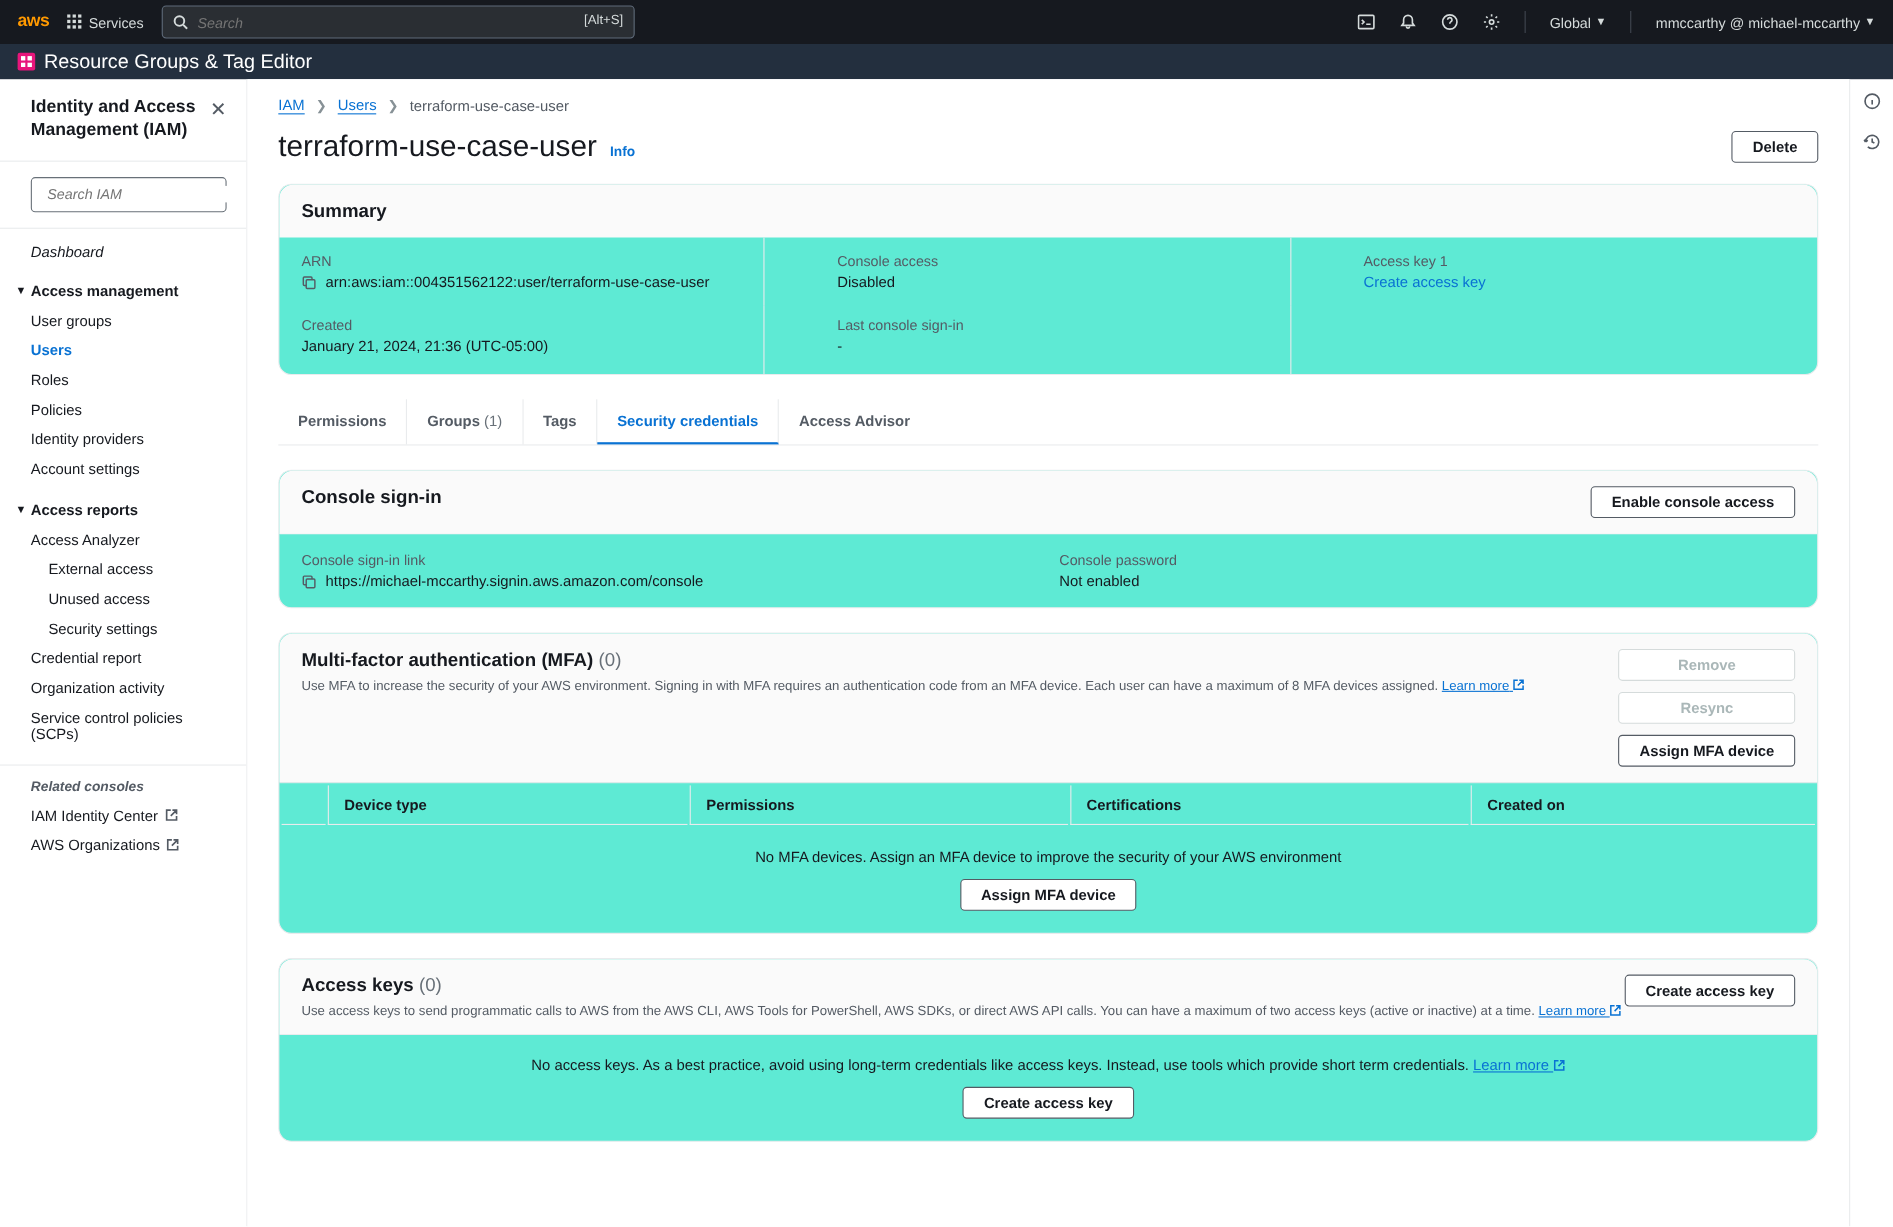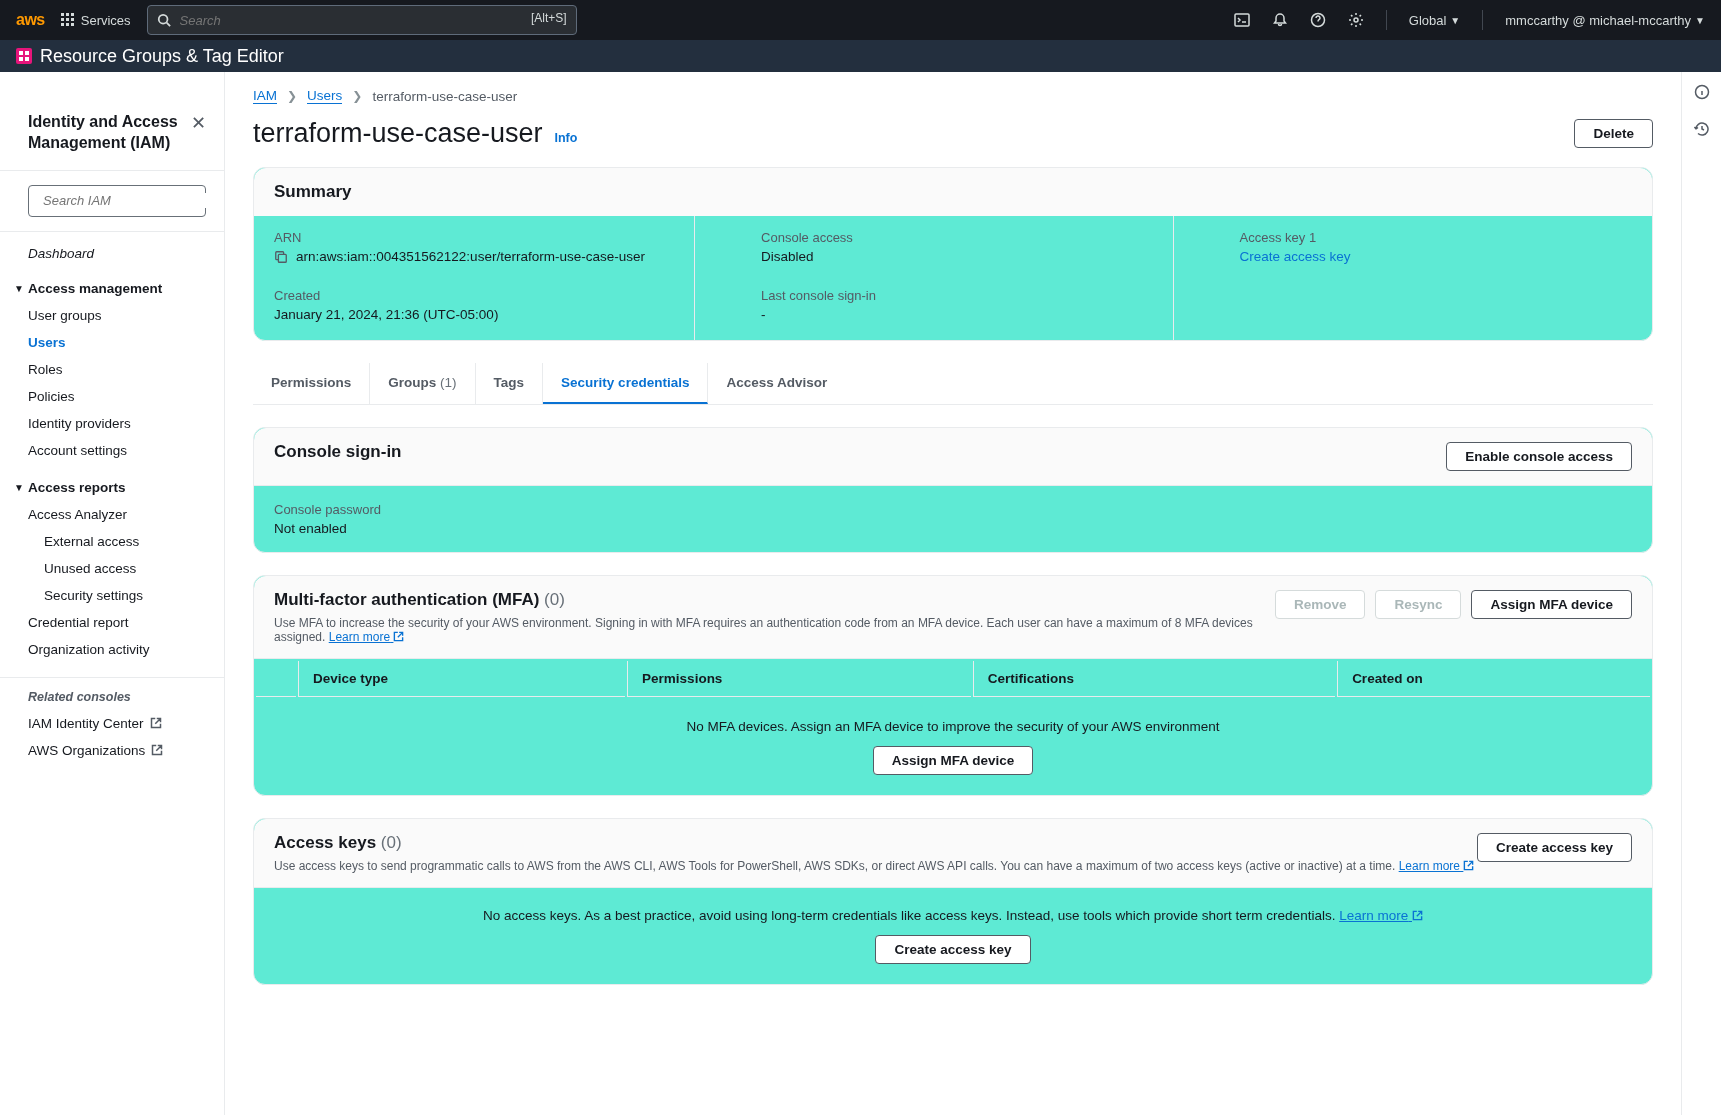--- a/index.html
+++ b/index.html
@@ -23,21 +23,21 @@
 .topnav .caret { font-size: 10px; margin-left: 4px; }
 
 
 .secondbar { background: #232f3e; color: #fff; height: 32px; display: flex; align-items: center; padding: 0 16px; gap: 8px; font-size: 18px; }
 .secondbar .rg-icon { width: 16px; height: 16px; background: #e7157b; border-radius: 2px; display: inline-flex; align-items:center; justify-content:center; }
 .secondbar .rg-icon svg { display:block; }
 
 
 .layout { display: flex; height: calc(100vh - 72px); }
 .sidebar { width: 225px; border-right: 1px solid #e9ebed; overflow-y: auto; padding-bottom: 30px; }
-.sidebar-header { display: flex; justify-content: space-between; align-items: flex-start; padding: 16px 18px 16px 28px; margin-top: 24px; }
+.sidebar-header { display: flex; justify-content: space-between; align-items: flex-start; padding: 16px 18px 16px 28px; }
 .sidebar-header h2 { font-size: 16px; font-weight: 700; line-height: 1.3; }
 .sidebar-header .close-x { cursor: pointer; color: #545b64; font-size: 18px; }
 .sidebar hr { border: none; border-top: 1px solid #e9ebed; margin: 0; }
 .sidebar-search { padding: 14px 18px 14px 28px; }
 .sidebar-search .search-box { border: 1px solid #687078; border-radius: 4px; height: 32px; display: flex; align-items: center; padding: 0 8px; gap: 6px; }
 .sidebar-search .search-box input { border: none; outline: none; flex: 1; font-style: italic; color: #687078; font-size: 13px; }
 .short-hr { border:none; border-top:1px solid #e9ebed; margin: 0 18px 0 28px; }
 .nav-section { padding: 8px 0; font-style: italic; }
 .nav-item { padding: 6px 18px 6px 28px; cursor: pointer; font-size: 13.5px; color: #16191f; display: flex; align-items: center; }
 .nav-item.selected { color: #0972d3; font-weight: 700; }
@@ -67,21 +67,21 @@
 .link.underline { text-decoration: underline; }
 
 
 .panel { border: 1px solid #e9ebed; border-radius: 12px; margin-bottom: 22px; background: #5eead4; }
 .panel-header { padding: 14px 20px; background: #fafafa; border-bottom: 1px solid #e9ebed; border-radius: 12px 12px 0 0; display: flex; justify-content: space-between; align-items: flex-start; }
 .panel-header.no-border { border-bottom: none; }
 .panel-title { font-size: 17px; font-weight: 700; }
 .panel-title .count { color: #687078; font-weight: 400; }
 .panel-body { padding: 16px 20px; }
 .panel-desc { font-size: 12px; color: #545b64; margin-top: 6px; }
-.header-btns { display: flex; gap: 10px; }
+.header-btns { display: flex; gap: 10px; flex-direction: column; }
 
 .summary-grid { display: grid; grid-template-columns: 1.02fr 1fr 1fr; gap: 46px; }
 .summary-cell { padding: 14px 20px; border-right: 1px solid #e9ebed; }
 .summary-cell:last-child { border-right: none; }
 .summary-label { font-size: 13px; color: #545b64; margin-bottom: 4px; }
 .summary-value { font-size: 13.5px; display: flex; align-items: center; gap: 8px; }
 .summary-row2 .summary-cell { padding-top: 10px; }
 .copy-icon { cursor: pointer; color: #545b64; display:inline-flex; }
 
 
@@ -221,20 +221,21 @@
     <div class="nav-group-title" style="margin-top:10px;">
       <span class="tri">▼</span>
       <span>Access reports</span>
     </div>
     <div class="nav-item nav-sub">Access Analyzer</div>
     <div class="nav-item nav-sub2">External access</div>
     <div class="nav-item nav-sub2">Unused access</div>
     <div class="nav-item nav-sub2">Security settings</div>
     <div class="nav-item nav-sub">Credential report</div>
     <div class="nav-item nav-sub">Organization activity</div>
+    <div class="nav-item nav-sub">Service control policies (SCPs)</div>
 
     <hr class="short-hr" style="margin-top:14px;">
     <div class="related-title">Related consoles</div>
     <div class="nav-item nav-sub">
       <span class="ext-link">
         <span>IAM Identity Center</span>
         <svg class="ext-icon" width="12" height="12" viewBox="0 0 16 16" fill="none" stroke="currentColor" stroke-width="2">
             <path d="M7 2H2v12h12V9M9 2h5v5M14 2L7 9"></path>
           </svg>
       </span>
@@ -318,20 +319,32 @@
       <div class="tab" style="border-right:none;">Access Advisor</div>
     </div>
 
     <div class="panel">
       <div class="panel-header">
         <div class="panel-title">Console sign-in</div>
         <button class="btn">Enable console access</button>
       </div>
       <div class="panel-body">
         <div class="signin-grid">
+          <div>
+            <div class="summary-label">Console sign-in link</div>
+            <div class="summary-value" style="margin-top:4px;">
+              <span class="copy-icon">
+                <svg width="14" height="14" viewBox="0 0 16 16" fill="none" stroke="#545b64" stroke-width="1.5">
+                    <rect x="5" y="5" width="9" height="9" rx="1"></rect>
+                    <path d="M11 5V3a1 1 0 0 0-1-1H3a1 1 0 0 0-1 1v7a1 1 0 0 0 1 1h2"></path>
+                  </svg>
+              </span>
+              <span>https://michael-mccarthy.signin.aws.amazon.com/console</span>
+            </div>
+          </div>
           <div>
             <div class="summary-label">Console password</div>
             <div class="summary-value" style="margin-top:4px;">Not enabled</div>
           </div>
         </div>
       </div>
     </div>
 
     <div class="panel">
       <div class="panel-header" style="border-bottom:none;">

